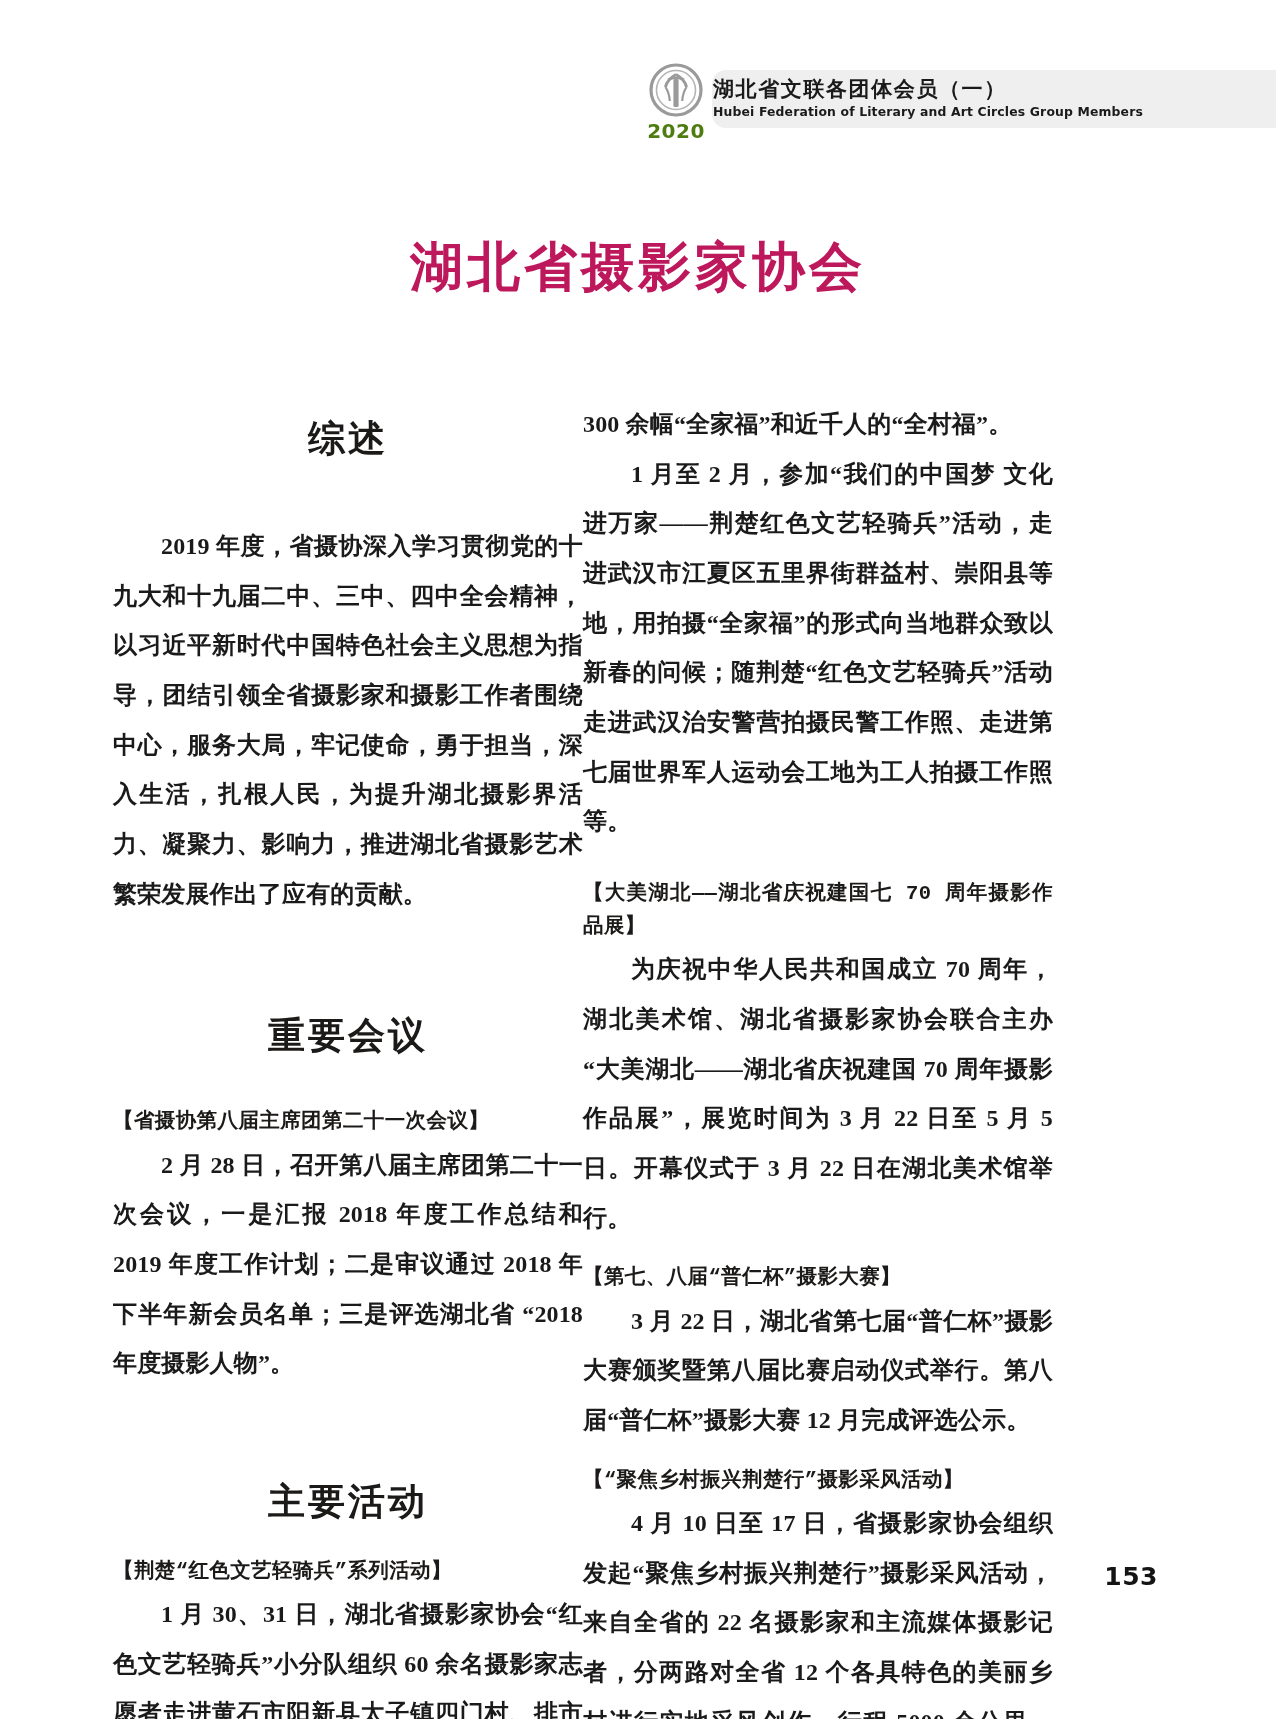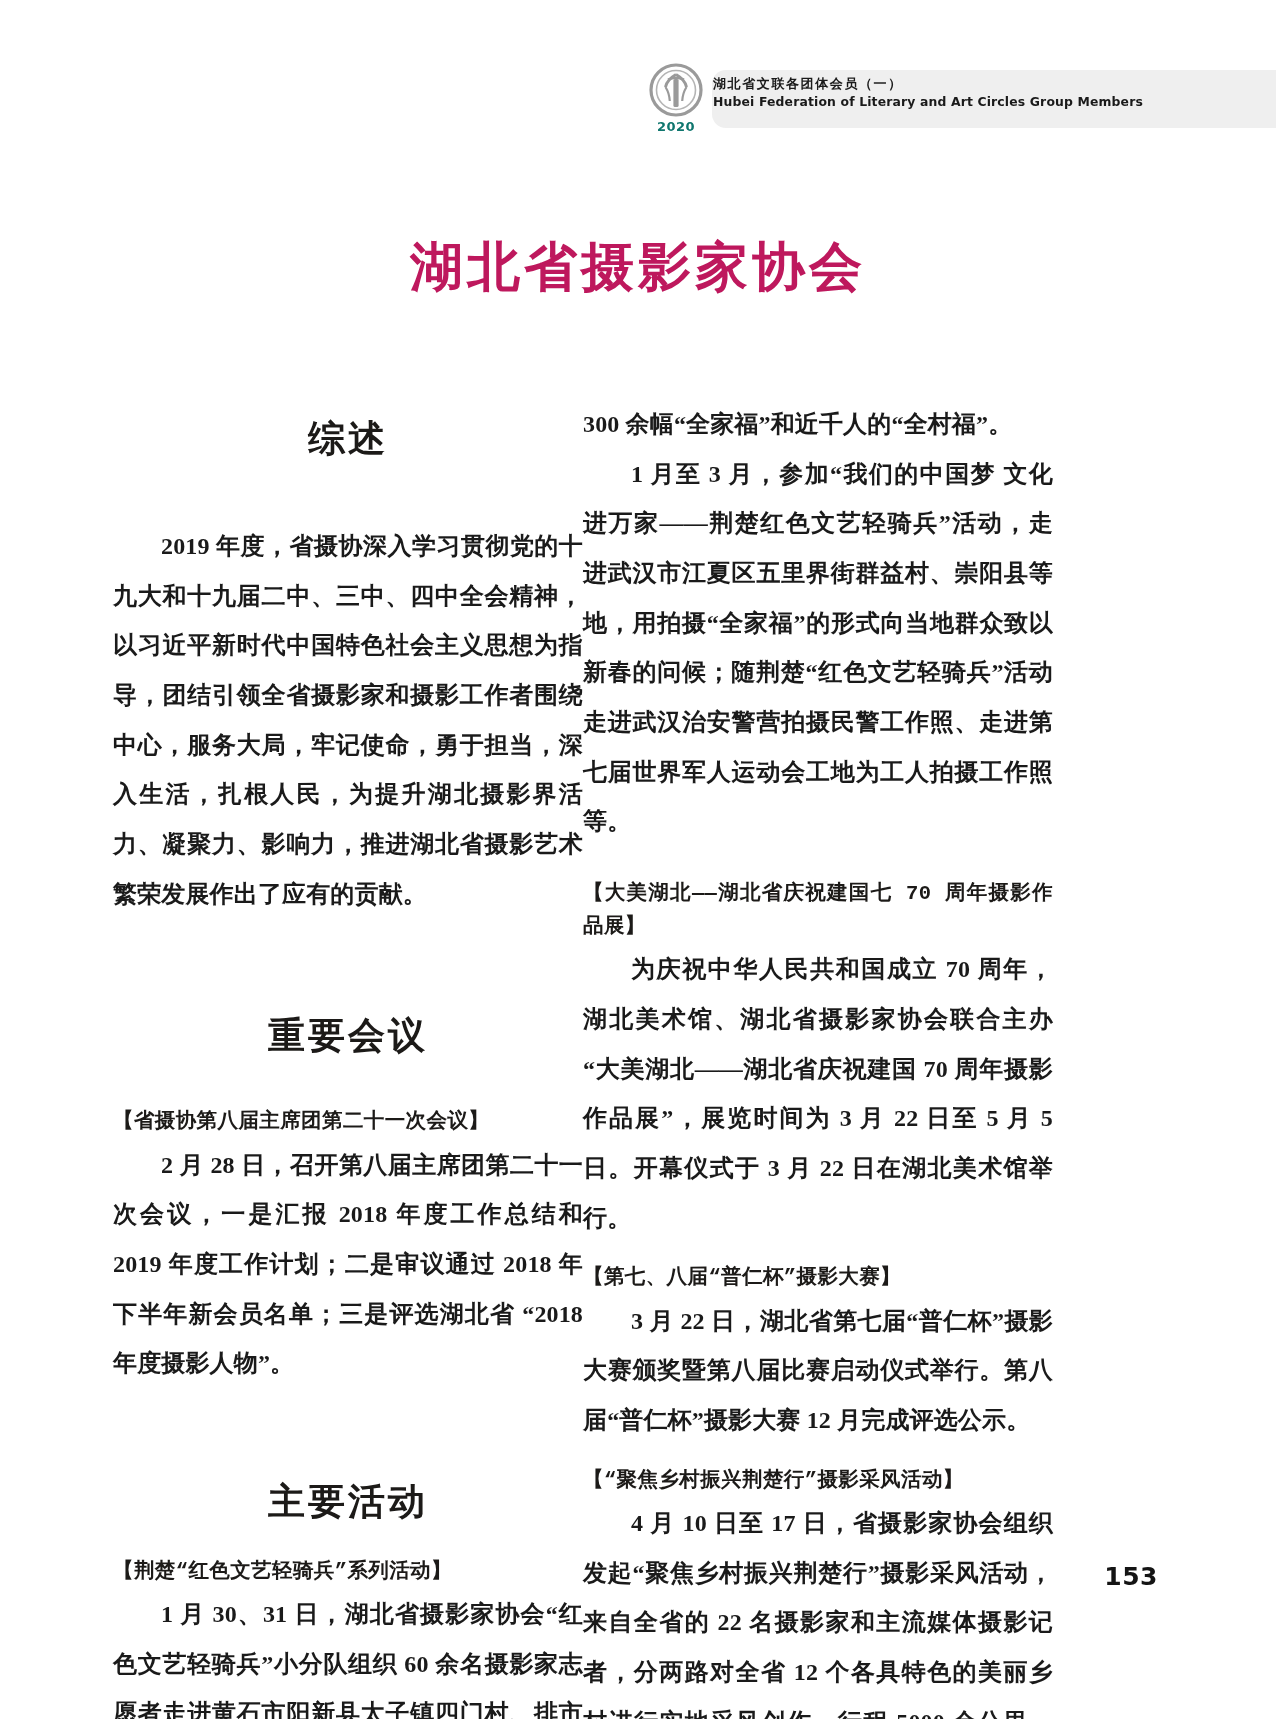--- a/index.html
+++ b/index.html
@@ -45,34 +45,34 @@
   .header-logo .mark {
     display: block;
     width: 56px;
     height: 56px;
     margin: 0 auto;
   }
   .header-logo .year {
     display: block;
     font-family: "DejaVu Sans", sans-serif;
     font-weight: bold;
-    font-size: 13px;
+    font-size: 20px;
     letter-spacing: 0.5px;
-    color: #0f766e;
+    color: #4d7c0f;
     margin-top: 1px;
   }
   .header-text {
     position: absolute;
     left: 713px;
     top: 13px;
   }
   .header-cn {
     font-family: "Liberation Serif", "DejaVu Serif", serif;
     font-weight: bold;
-    font-size: 13px;
+    font-size: 21px;
     letter-spacing: 1.6px;
     color: #1a1a1a;
     line-height: 1.35;
     white-space: nowrap;
   }
   .header-en {
     font-family: "DejaVu Sans", sans-serif;
     font-weight: bold;
     font-size: 12.4px;
     letter-spacing: 0.15px;
@@ -213,21 +213,21 @@
 
     <h3 class="sub-head center">【荆楚“红色文艺轻骑兵”系列活动】</h3>
 
     <p class="body">1 月 30、31 日，湖北省摄影家协会“红色文艺轻骑兵”小分队组织 60 余名摄影家志愿者走进黄石市阳新县太子镇四门村、排市镇碆石村，为村民拍摄</p>
   </div>
 
   <div class="col">
 
     <p class="body cont">300 余幅“全家福”和近千人的“全村福”。</p>
 
-    <p class="body">1 月至 3 月，参加“我们的中国梦 文化进万家——荆楚红色文艺轻骑兵”活动，走进武汉市江夏区五里界街群益村、崇阳县等地，用拍摄“全家福”的形式向当地群众致以新春的问候；随荆楚“红色文艺轻骑兵”活动走进武汉治安警营拍摄民警工作照、走进第七届世界军人运动会工地为工人拍摄工作照等。</p>
+    <p class="body">1 月至 2 月，参加“我们的中国梦 文化进万家——荆楚红色文艺轻骑兵”活动，走进武汉市江夏区五里界街群益村、崇阳县等地，用拍摄“全家福”的形式向当地群众致以新春的问候；随荆楚“红色文艺轻骑兵”活动走进武汉治安警营拍摄民警工作照、走进第七届世界军人运动会工地为工人拍摄工作照等。</p>
 
     <div class="gap-md"></div>
 
     <h3 class="sub-head">【大美湖北——湖北省庆祝建国七 70 周年摄影作品展】</h3>
 
     <p class="body">为庆祝中华人民共和国成立 70 周年，湖北美术馆、湖北省摄影家协会联合主办“大美湖北——湖北省庆祝建国 70 周年摄影作品展”，展览时间为 3 月 22 日至 5 月 5 日。开幕仪式于 3 月 22 日在湖北美术馆举行。</p>
 
     <div class="gap-sm"></div>
 
     <h3 class="sub-head center">【第七、八届“普仁杯”摄影大赛】</h3>

